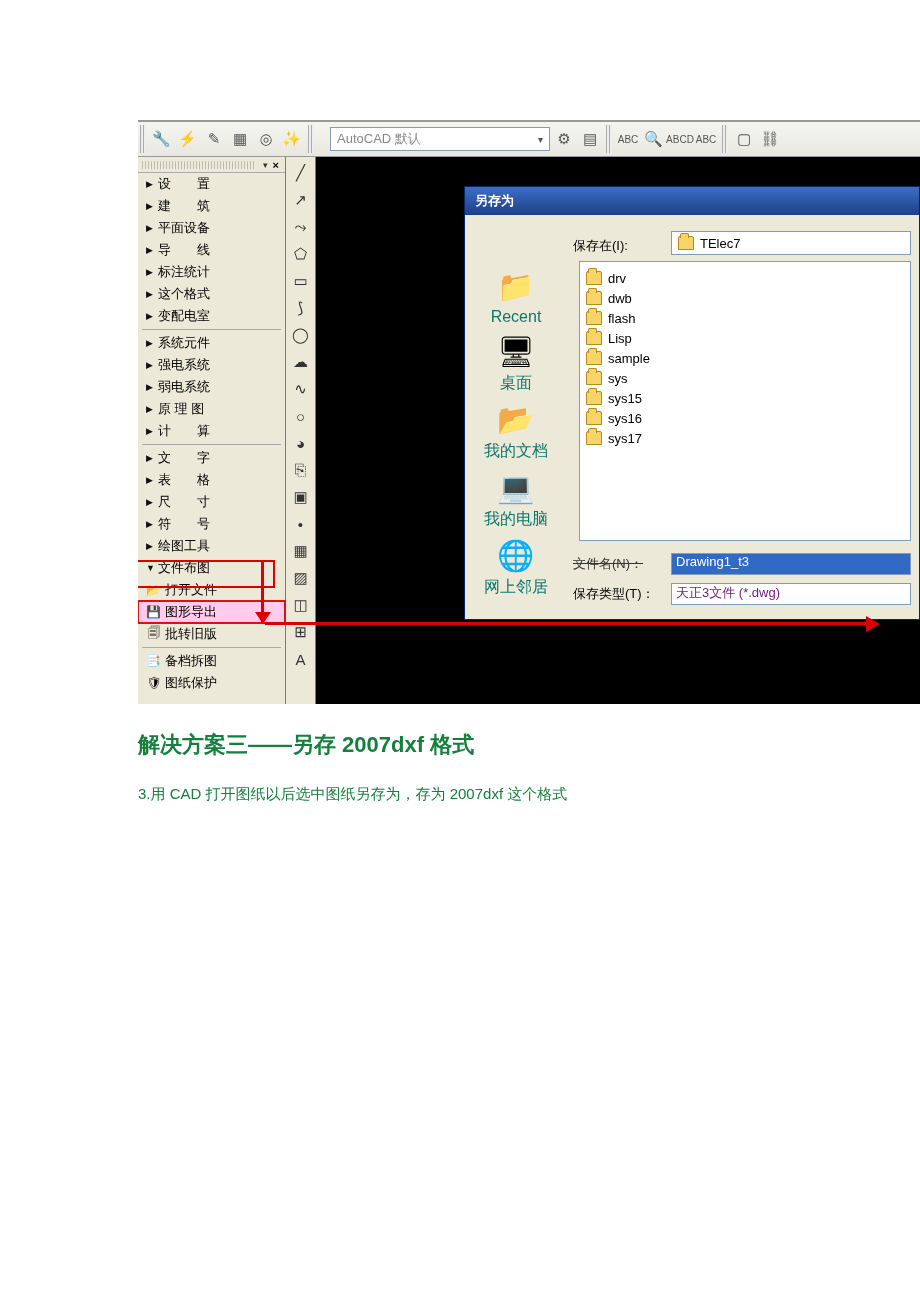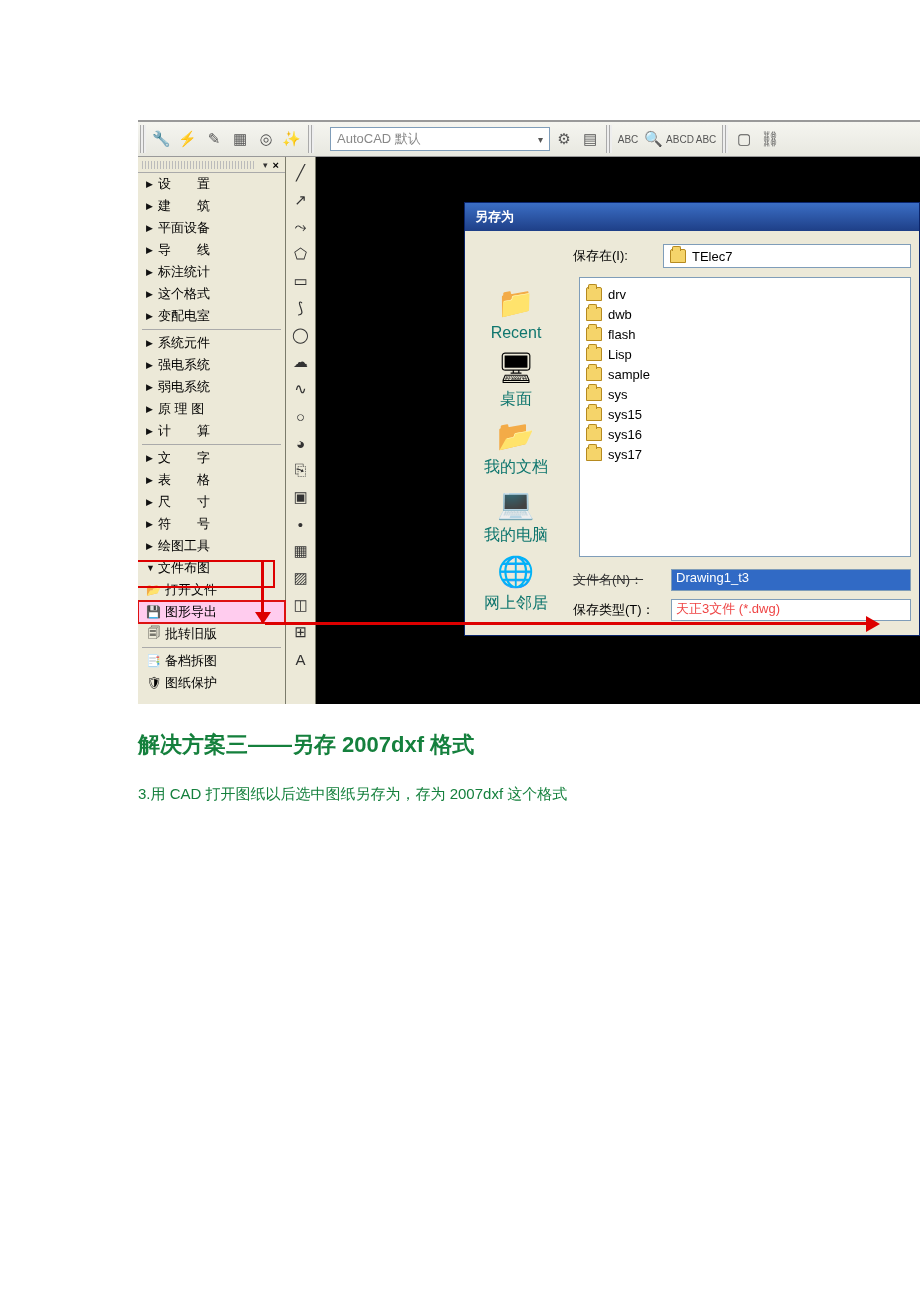--- a/index.html
+++ b/index.html
@@ -44,45 +44,45 @@
   .ti-ico{ width:16px; height:16px; margin-right:3px; display:inline-flex; align-items:center; justify-content:center; font-size:12px;}
   
   .toolcol {
     position:absolute; top:35px; left:148px; width:30px; bottom:0;
     background:#ece9d8; border-right:1px solid #7b7b6b;
     display:flex; flex-direction:column; align-items:center; padding-top:4px; gap:3px;
   }
   .tc-btn{width:24px; height:24px; display:flex; align-items:center; justify-content:center; cursor:pointer; font-size:15px; color:#333;}
   
   .dialog {
-    position:absolute; top:80px; left:326px; right:0;
+    position:absolute; top:64px; left:326px; right:0;
     background:#ece9d8; border:1px solid #0a246a;
     box-shadow:3px 3px 8px rgba(0,0,0,.4);
     font-size:13px;
   }
   .dlg-title{
     height:28px; background:linear-gradient(#3b6ec5,#1e3f87);
     color:#fff; font-weight:bold; display:flex; align-items:center; padding:0 10px;
   }
   .dlg-body{ display:flex; padding:10px 0 10px 0;}
   .places{ width:102px; display:flex; flex-direction:column; align-items:center; gap:6px; padding-top:42px;}
   .place{ display:flex; flex-direction:column; align-items:center; gap:3px; cursor:pointer; width:90px;}
   .place .pic{ width:44px; height:38px; display:flex; align-items:center; justify-content:center; font-size:30px;}
   .place .lbl{ font-size:16px; color:#0f766e;}
   .main-col{ flex:1; display:flex; flex-direction:column; padding-right:8px;}
-  .row{ display:flex; align-items:center; height:30px; gap:0;}
+  .row{ display:flex; align-items:flex-end; height:30px; gap:8px;}
   .row .rlabel{ width:96px; text-align:left; padding-left:6px;}
   .lookin{ flex:1; height:24px; background:#fff; border:1px solid #7f9db9; display:flex; align-items:center; padding:0 6px; gap:6px;}
   .folder-glyph{width:16px;height:14px;background:#f5d46a;border:1px solid #b68a1f;border-radius:2px 2px 0 0;position:relative;}
   .folder-glyph::before{content:"";position:absolute;top:-4px;left:1px;width:7px;height:4px;background:#f5d46a;border:1px solid #b68a1f;border-bottom:none;border-radius:2px 2px 0 0;}
   .file-list{ flex:1; background:#fff; border:1px solid #7f9db9; margin:6px 0 8px 12px; padding:6px; min-height:280px;}
   .fl-item{ display:flex; align-items:center; gap:6px; height:20px; cursor:pointer; width:140px;}
   .fn-row label{ width:96px; padding-left:6px;}
   .fn-row{display:flex; align-items:center; height:30px; gap:8px;}
-  .fn-input{ flex:1; height:22px; border:1px solid #7f9db9; background:#fff; padding:0 4px; color:#ef4444;}
+  .fn-input{ flex:1; height:22px; border:1px solid #7f9db9; background:#fff; padding:0 4px; color:#701a75;}
   .fn-input.sel{ background:#316ac5; color:#fff;}
   .strike{ text-decoration:line-through; color:#333;}
   
   .redline1{
     position:absolute; top:500px; left:127px; width:605px; height:3px; background:#d00;
     z-index:40;
   }
   .redbox{
     position:absolute; top:440px; left:0px; width:135px; height:24px;
     outline:2px solid #d00; z-index:40;

